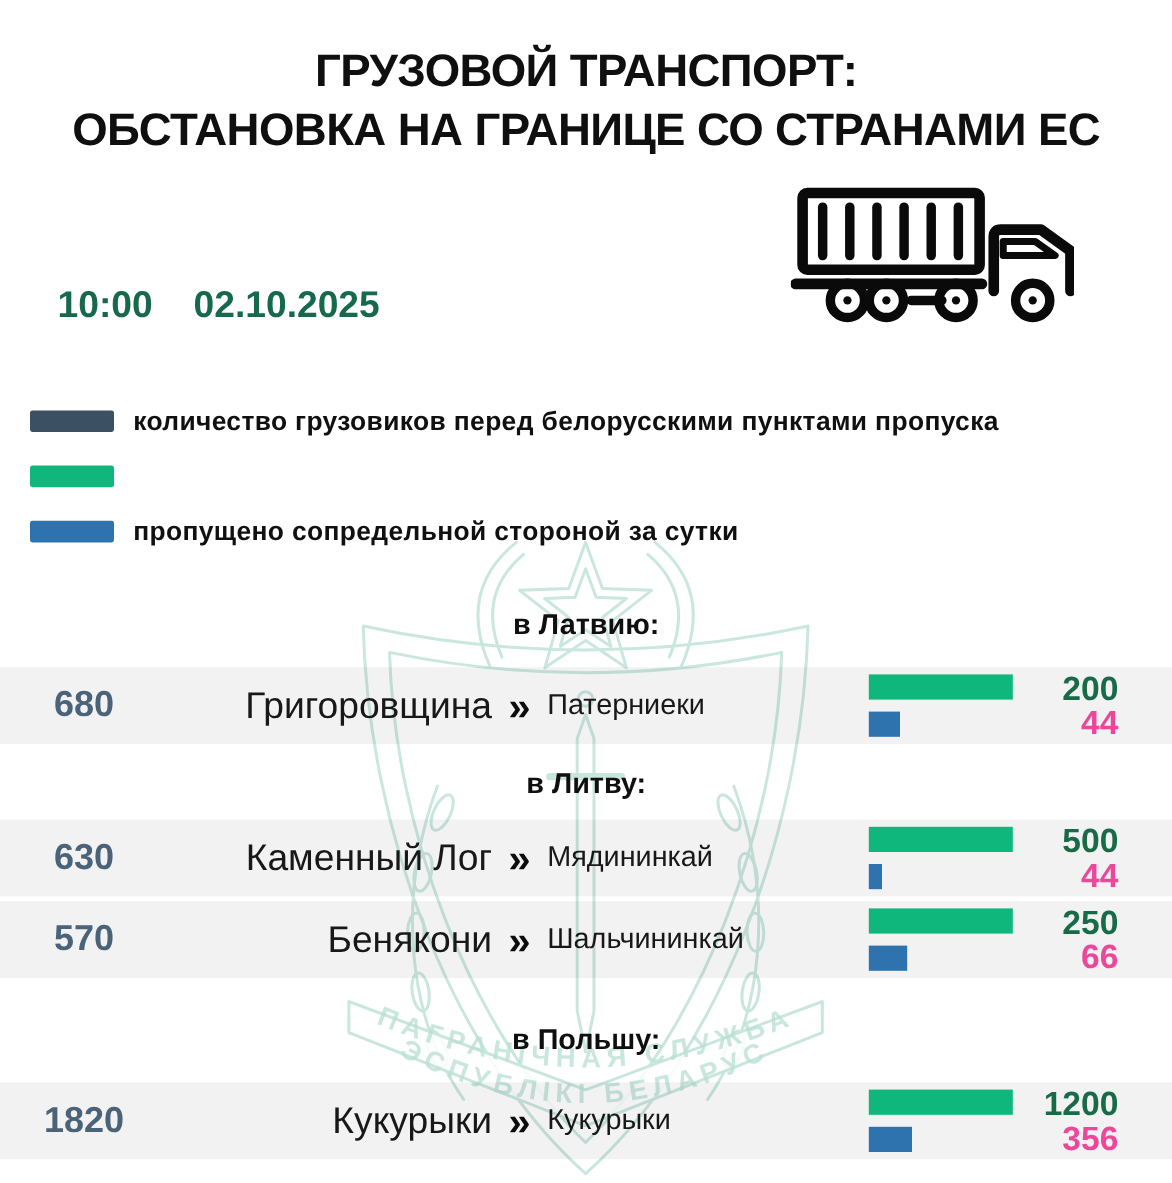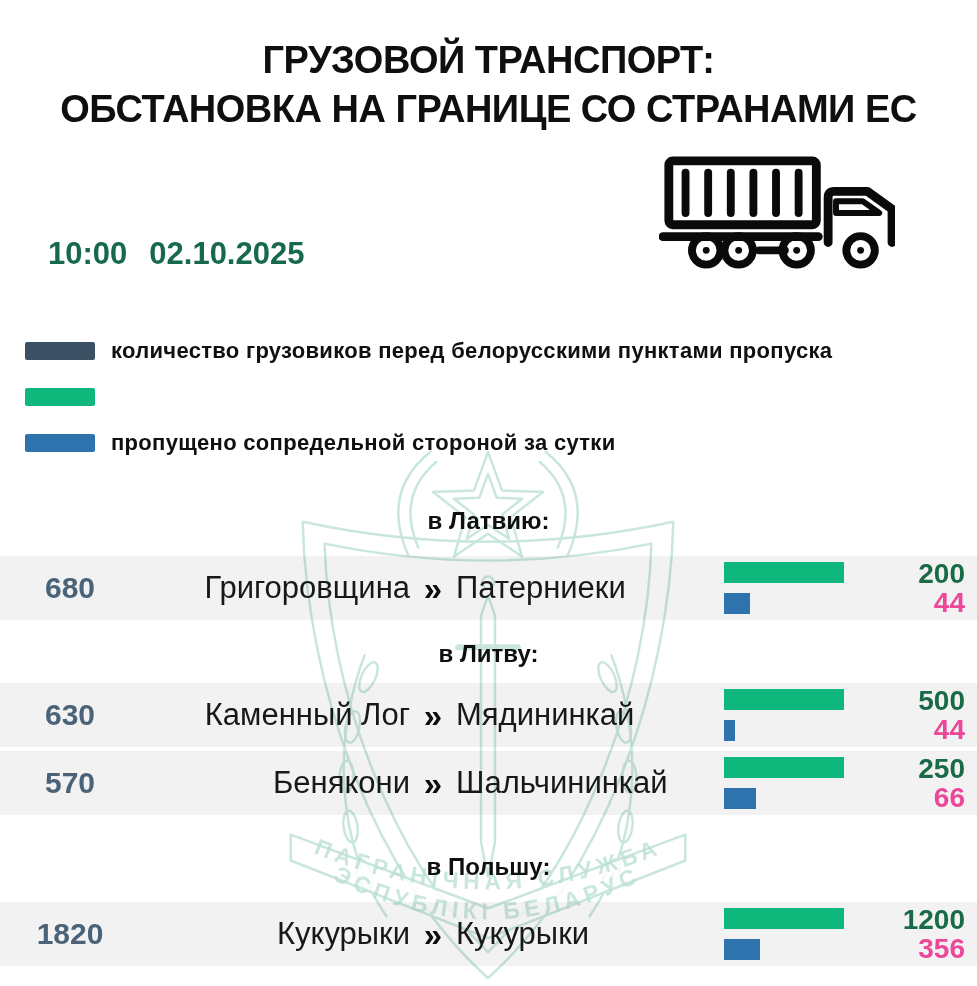--- a/index.html
+++ b/index.html
@@ -10,47 +10,47 @@
   }
   .page{position:relative;width:977px;height:986px;overflow:hidden;}
   
   .watermark{position:absolute;left:268px;top:448px;width:440px;height:538px;z-index:0;pointer-events:none;}
   .content{position:relative;z-index:1;}
   
   .title{margin:36px 20px 0 20px;text-align:center;font-weight:700;font-size:38px;line-height:49px;letter-spacing:-0.5px;color:#0f0f0f;}
   
   .hero{position:relative;height:150px;}
   .time-row{position:absolute;left:48px;bottom:12px;font-weight:700;font-size:31px;color:#17694b;}
-  .time-row .date{margin-left:22px;}
+  .time-row .date{margin-left:34px;}
   .truck{position:absolute;right:82px;top:18px;}
   
   .legend{margin:54px 0 0 25px;}
   .legend-item{display:flex;align-items:center;height:26px;margin-bottom:20px;}
   .swatch{width:70px;height:18px;border-radius:2px;flex:0 0 70px;}
   .legend-label{margin-left:16px;font-weight:700;font-size:22px;letter-spacing:0.3px;color:#101010;}
   
   .sec-heading{text-align:center;font-weight:700;font-size:24px;line-height:38px;color:#0f0f0f;}
   .h1{margin:46px 0 16px 0;}
   .h2{margin:15px 0 10px 0;}
   .h3{margin:33px 0 16px 0;}
   .row{
     height:64px;background:rgba(43,53,63,0.062);
     display:grid;grid-template-columns:140px 270px 46px 260px 135px 126px;
     align-items:center;
   }
   .row + .row{margin-top:4px;}
   .q{text-align:center;font-weight:700;font-size:30px;color:#4b6378;}
   .nl{text-align:right;font-size:31px;color:#181818;white-space:nowrap;}
   .chev{text-align:center;font-weight:900;font-size:33px;color:#0c0c0c;line-height:1;}
-  .nr{text-align:left;font-size:31px;color:#181818;white-space:nowrap;}
+  .nr{text-align:left;font-size:24px;color:#181818;white-space:nowrap;}
   .bars{padding-left:8px;display:flex;flex-direction:column;justify-content:center;}
   .bar{height:21px;}
   .bar-norm{background:#10b77c;}
   .bar-passed{background:#2e73ad;margin-top:10px;}
-  .vals{padding-right:12px;text-align:right;font-weight:700;font-size:28px;line-height:29px;}
+  .vals{padding-right:45px;text-align:right;font-weight:700;font-size:28px;line-height:29px;}
   .v-norm{color:#186b46;}
   .v-passed{color:#ec4899;}
 </style>
 </head>
 <body>
 
 <div class="page">
 
   <svg class="watermark" viewBox="0 0 440 540">
     <defs>

